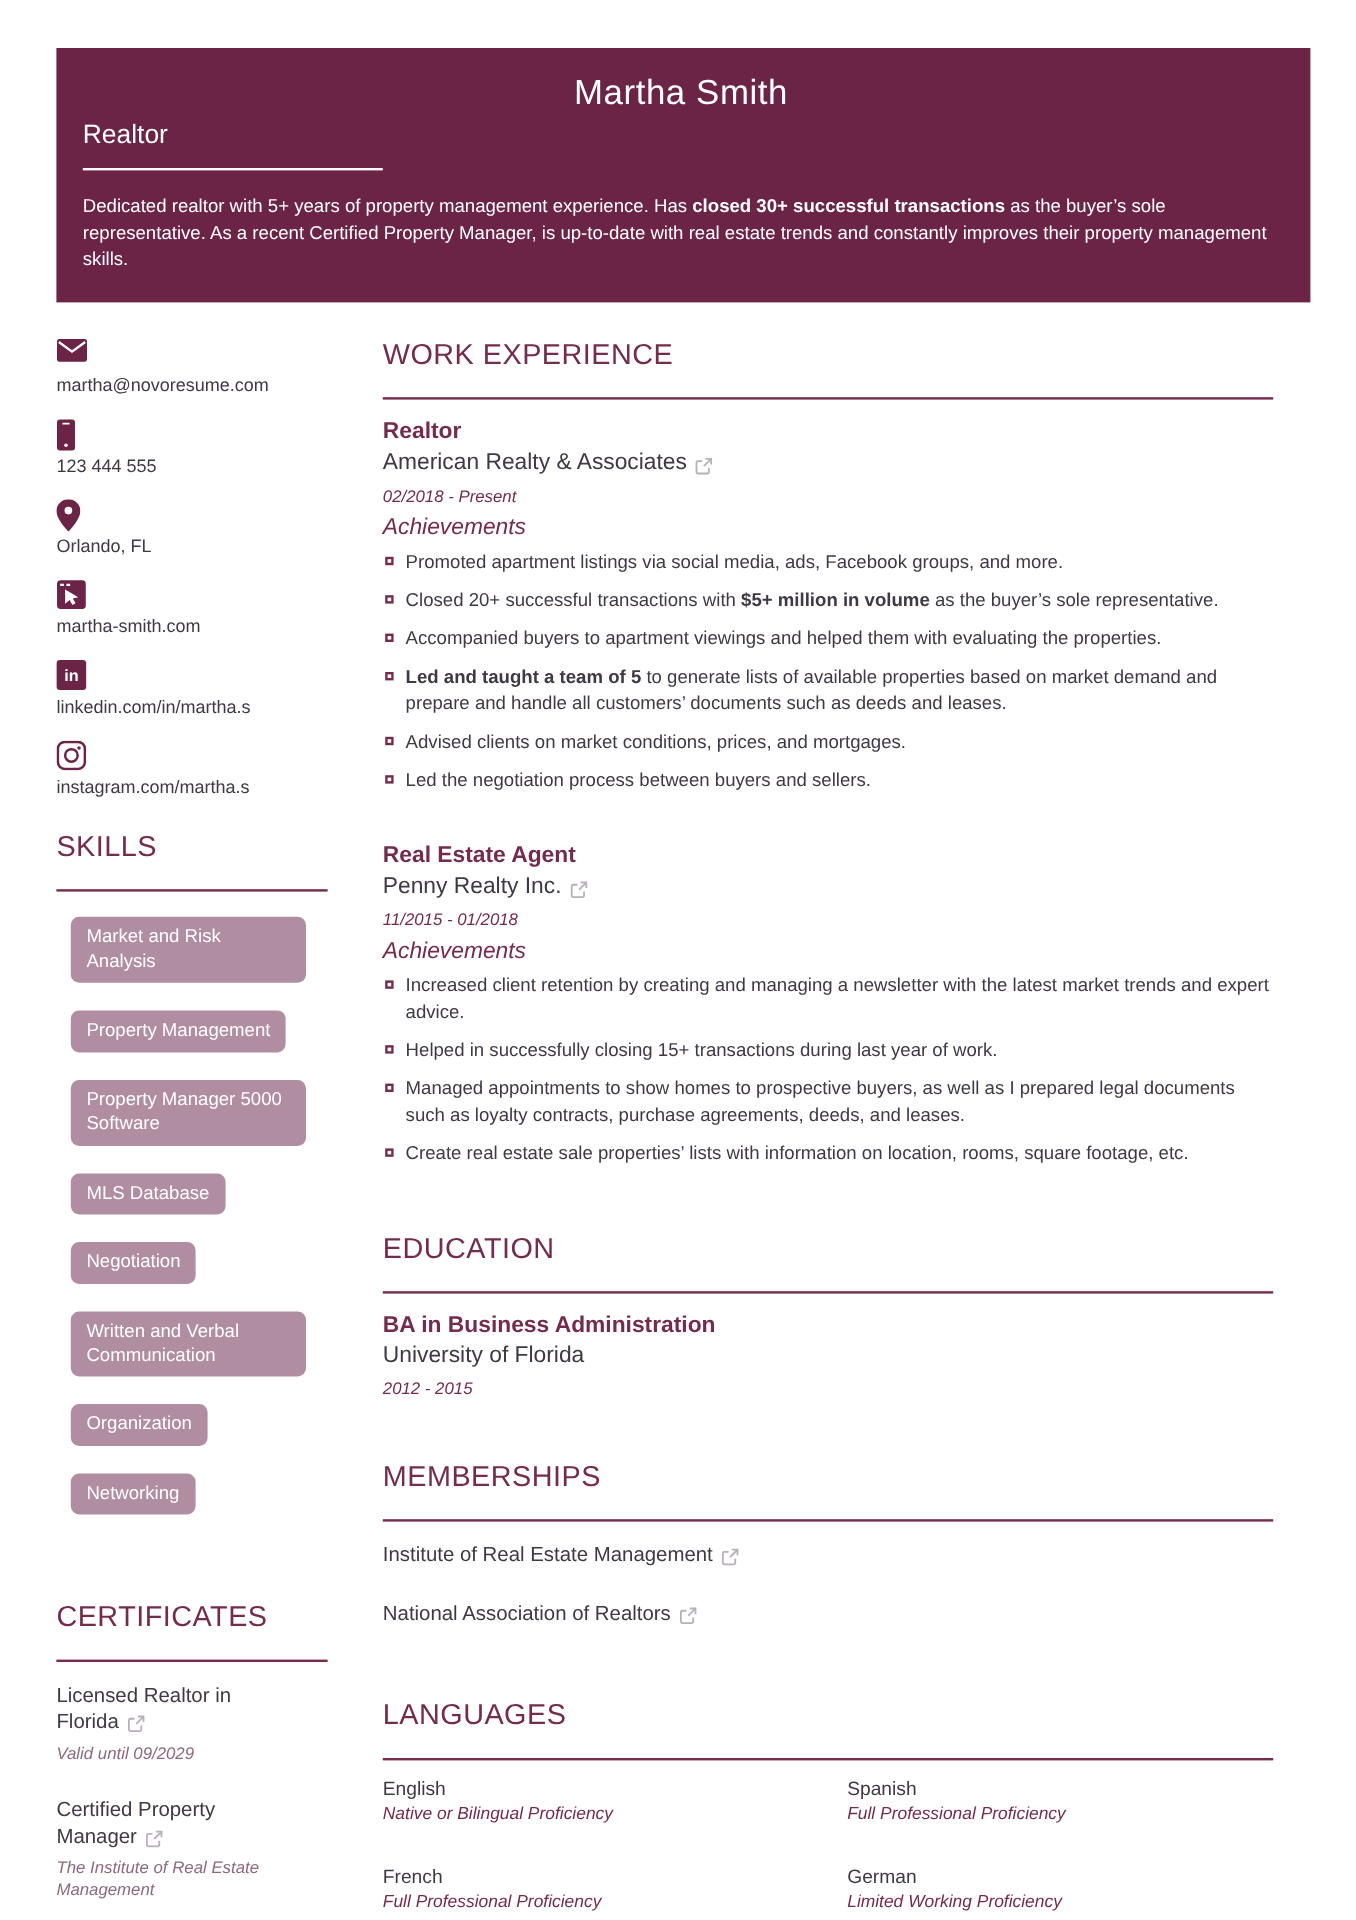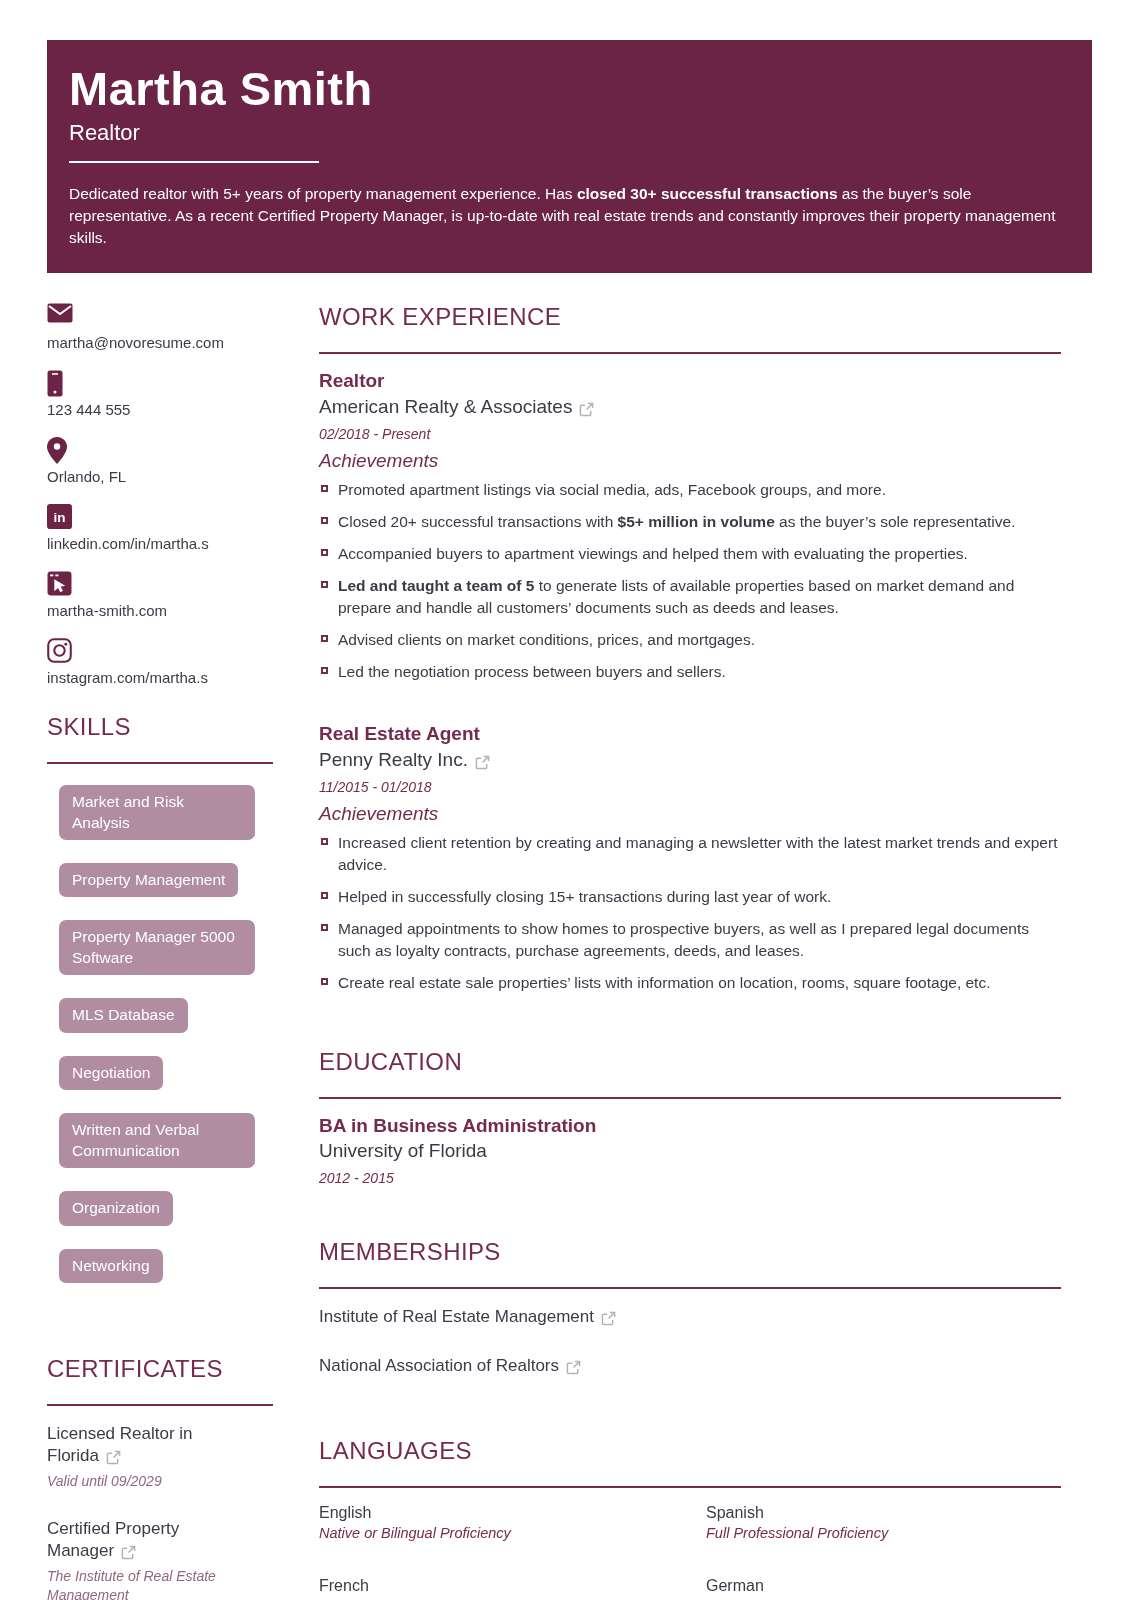--- a/index.html
+++ b/index.html
@@ -6,21 +6,21 @@
     --hdr:#6b2346; --accent:#752b4e; --pill:#b18da2; --body:#3f3846;
     --muted:#8f6880; --lk:#b8b0b8;
   }
   *{margin:0;padding:0;box-sizing:border-box;}
   html,body{background:#fff;}
   body{font-family:"Liberation Sans", sans-serif;color:var(--body);}
   .page{width:1130px;height:1600px;position:relative;background:#fff;overflow:hidden;}
 
   
   .header{margin:40px 38px 0 47px;background:var(--hdr);color:#fff;padding:22px 26px 24px 22px;}
-  .h-name{font-size:47px;font-weight:700;letter-spacing:.5px;line-height:1.15;}
+  .h-name{font-size:29px;font-weight:400;letter-spacing:.5px;line-height:1.15;text-align:center;}
   .h-title{font-size:22px;font-weight:400;margin-top:4px;}
   .h-rule{width:250px;height:2px;background:#fff;margin:15px 0 20px;}
   .h-summary{font-size:15.5px;line-height:1.42;max-width:1005px;}
   .h-summary b{font-weight:700;}
 
   
   .columns{display:flex;margin:30px 32px 0 47px;gap:46px;}
   .sidebar{width:226px;flex:none;}
   .main{flex:1;min-width:0;max-width:742px;}
 
@@ -126,37 +126,37 @@
                 <path d="M10 0C4.5 0 0 4.4 0 9.8 0 16.8 10 27 10 27s10-10.2 10-17.2C20 4.4 15.5 0 10 0z" fill="currentColor"></path>
                 <circle cx="10" cy="9.5" r="3.2" fill="#fff"></circle>
               </svg>
             </span>
             <span class="ctext">Orlando, FL</span>
           </div>
 
           <div class="contact-item">
             <span class="cicon">
               <svg width="25" height="25" viewBox="0 0 24 24">
-                <rect width="24" height="24" rx="3" fill="currentColor"></rect>
-                <text x="12" y="17" font-family="Liberation Sans, sans-serif" font-size="13" font-weight="bold" fill="#fff" text-anchor="middle">in</text>
-              </svg>
-            </span>
-            <span class="ctext">linkedin.com/in/martha.s</span>
-          </div>
-
-          <div class="contact-item">
-            <span class="cicon">
-              <svg width="25" height="25" viewBox="0 0 24 24">
                 <rect x="0.5" y="0.5" width="23" height="23" rx="3" fill="currentColor"></rect>
                 <line x1="3" y1="4.2" x2="6" y2="4.2" stroke="#fff" stroke-width="1.8"></line>
                 <line x1="8" y1="4.2" x2="11" y2="4.2" stroke="#fff" stroke-width="1.8"></line>
                 <path d="M7 8l10.5 6.2-4.4 1L15.3 19l-2.5 1.3-2.2-3.9L7 19.4z" fill="#fff"></path>
               </svg>
             </span>
             <span class="ctext">martha-smith.com</span>
+          </div>
+
+          <div class="contact-item">
+            <span class="cicon">
+              <svg width="25" height="25" viewBox="0 0 24 24">
+                <rect width="24" height="24" rx="3" fill="currentColor"></rect>
+                <text x="12" y="17" font-family="Liberation Sans, sans-serif" font-size="13" font-weight="bold" fill="#fff" text-anchor="middle">in</text>
+              </svg>
+            </span>
+            <span class="ctext">linkedin.com/in/martha.s</span>
           </div>
 
           <div class="contact-item">
             <span class="cicon">
               <svg width="25" height="25" viewBox="0 0 24 24">
                 <rect x="1.2" y="1.2" width="21.6" height="21.6" rx="5.5" fill="none" stroke="currentColor" stroke-width="2"></rect>
                 <circle cx="12" cy="12" r="5" fill="none" stroke="currentColor" stroke-width="2"></circle>
                 <circle cx="18.1" cy="6" r="1.4" fill="currentColor"></circle>
               </svg>
             </span>

